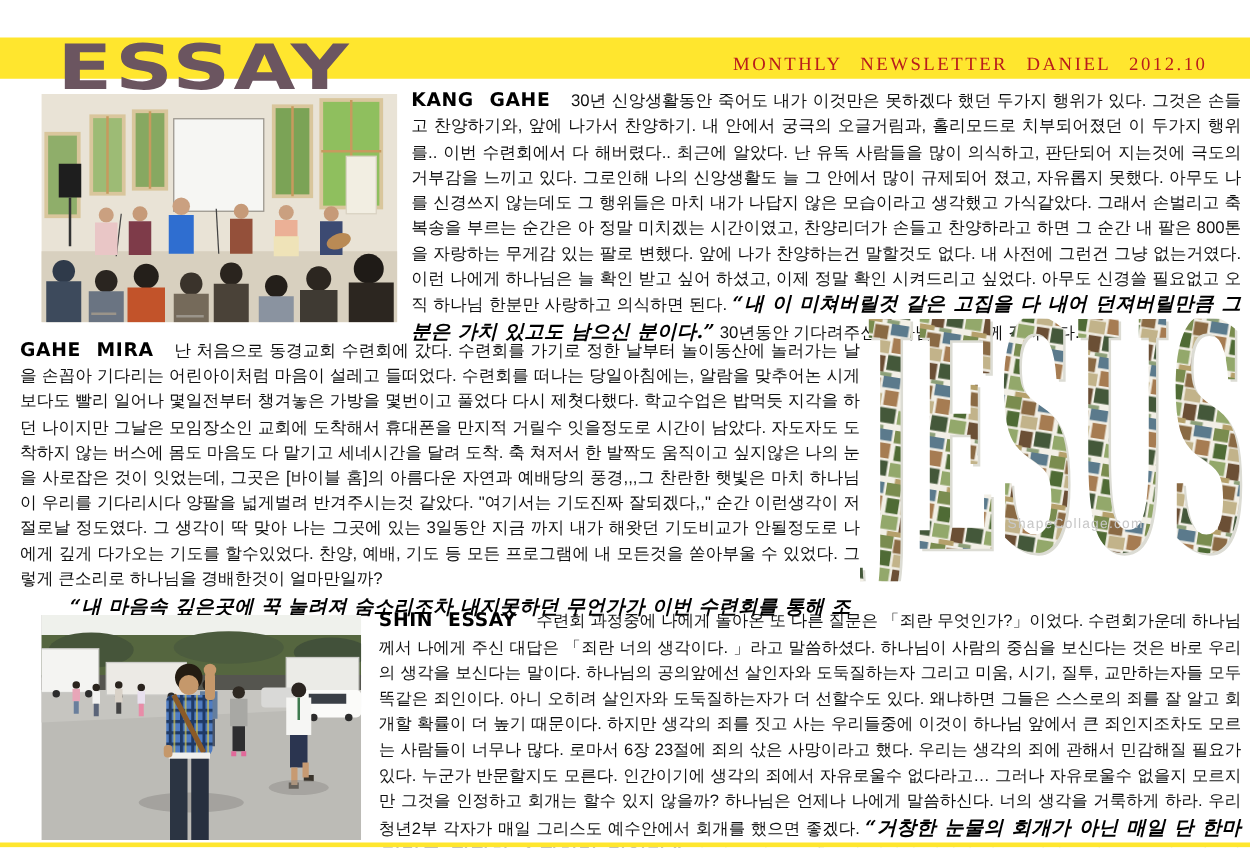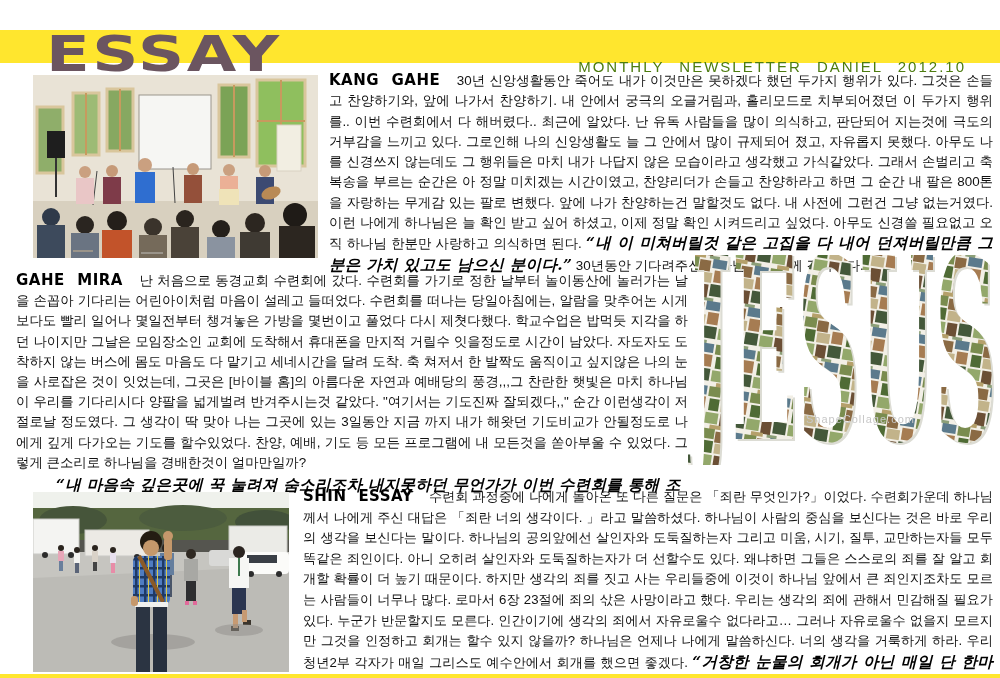--- a/index.html
+++ b/index.html
@@ -8,22 +8,22 @@
     overflow:hidden; font-family:"Liberation Sans", sans-serif; color:#151515;
   }
   .band-top { position:absolute; left:0; top:30px; width:1000px; height:33px; background:#ffe62e; }
   .band-bottom { position:absolute; left:0; top:674px; width:1000px; height:4px; background:#ffe62e; }
   .masthead-title {
     position:absolute; left:46px; top:29px; font-family:"DejaVu Sans", sans-serif;
     font-weight:900; font-size:50px; line-height:1; color:#6b5560; letter-spacing:2px;
     transform:scaleX(1.28); transform-origin:left top;
   }
   .issue-line {
-    position:absolute; top:44px; right:34px; font-family:Liberation Sans, sans-serif;
-    font-size:15px; color:#4d7c0f; letter-spacing:2px; word-spacing:9px; white-space:nowrap;margin-top:14px;
+    position:absolute; top:44px; right:34px; font-family:Liberation Serif, serif;
+    font-size:15px; color:#b91c1c; letter-spacing:2px; word-spacing:9px; white-space:nowrap;
   }
   .essay { position:absolute; text-align:justify; color:#111; }
   .essay1 { left:329px; top:70px;  width:664px; font-size:13.4px; line-height:20.3px; }
   .essay2 { left:16px;  top:270px; width:672px; font-size:13.4px; line-height:20.2px; }
   .essay3 { left:303px; top:486px; width:690px; font-size:13.2px; line-height:20.6px; }
   .author {
     font-family:"DejaVu Sans", sans-serif; font-weight:900; font-size:15px;
     letter-spacing:.5px; word-spacing:6px; padding-right:12px; color:#000;
   }
   .hand {

